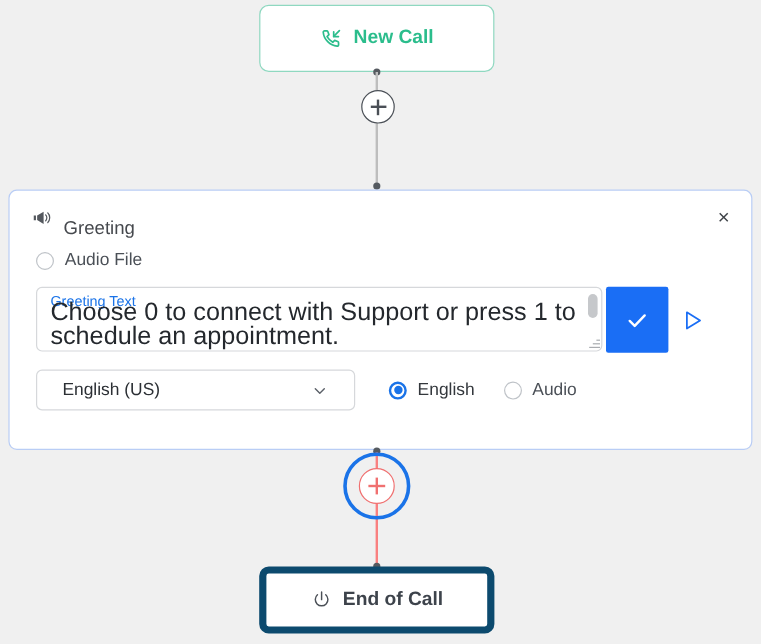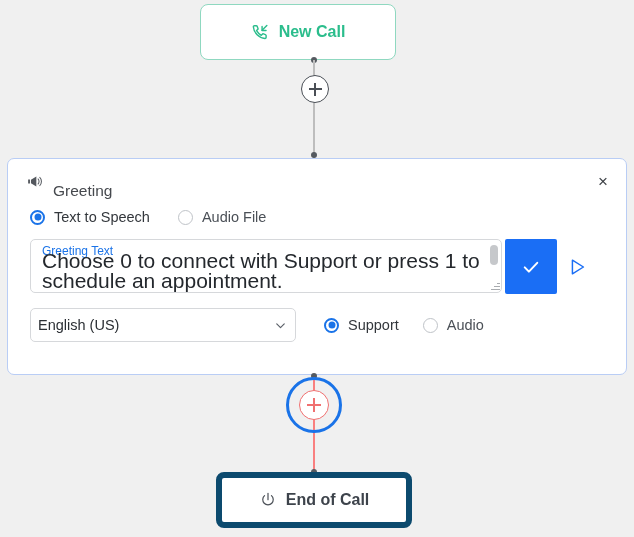--- a/index.html
+++ b/index.html
@@ -28,21 +28,21 @@
     display: flex;
     align-items: center;
     justify-content: center;
     gap: 9px;
     font-size: 16px;
     font-weight: bold;
   }
 
   
   .node-newcall {
-    left: 200px;
+    left: 216px;
     top: 4px;
     width: 196px;
     height: 56px;
     border: 1.5px solid #8fd8c0;
     color: #2bbd8c;
   }
   .node-newcall .label { color: #2bbd8c; }
 
   
   .node-endcall {
@@ -317,21 +317,21 @@
   .select-box {
     position: relative;
     width: 266px;
     height: 34px;
     box-sizing: border-box;
     border: 1px solid #d6d8db;
     border-radius: 5px;
     background: #fff;
     display: flex;
     align-items: center;
-    padding: 0 7px;
+    padding: 0 21px;
     cursor: pointer;
   }
   .select-value {
     font-size: 14.5px;
     color: #2b2f34;
   }
   .select-chevron {
     margin-left: auto;
     display: flex;
     align-items: center;
@@ -373,24 +373,20 @@
         </svg>
       </span>
       <span class="panel-title">Greeting</span>
       <span class="panel-close">×</span>
     </div>
 
     <div class="panel-body">
 
       <div class="radio-row">
         <div class="radio-item">
-          <span class="radio-dot on"></span>
-          <span class="radio-label">Text to Speech</span>
-        </div>
-        <div class="radio-item">
           <span class="radio-dot"></span>
           <span class="radio-label muted">Audio File</span>
         </div>
       </div>
 
       <div class="text-row">
 
         <div class="ta-wrap">
           <span class="ta-float-label">Greeting Text</span>
           <div class="ta-text" title="Choose 0 to connect with Support or press 1 to schedule an appointment.">Choose 0 to connect with Support or press 1 to schedule an appointment.</div>
@@ -426,21 +422,21 @@
           <span class="select-chevron">
             <svg class="icon-svg" width="15" height="15" viewBox="0 0 24 24" fill="none" stroke="#5b6068" stroke-width="1.9" stroke-linecap="round" stroke-linejoin="round">
               <path d="M6 9.5 12 15.5 18 9.5"></path>
             </svg>
           </span>
         </div>
 
         <div class="radio-row" style="margin-top:0; gap:24px;">
           <div class="radio-item">
             <span class="radio-dot on"></span>
-            <span class="radio-label">Support</span>
+            <span class="radio-label">English</span>
           </div>
           <div class="radio-item">
             <span class="radio-dot"></span>
             <span class="radio-label muted">Audio</span>
           </div>
         </div>
       </div>
 
     </div>
   </div>

